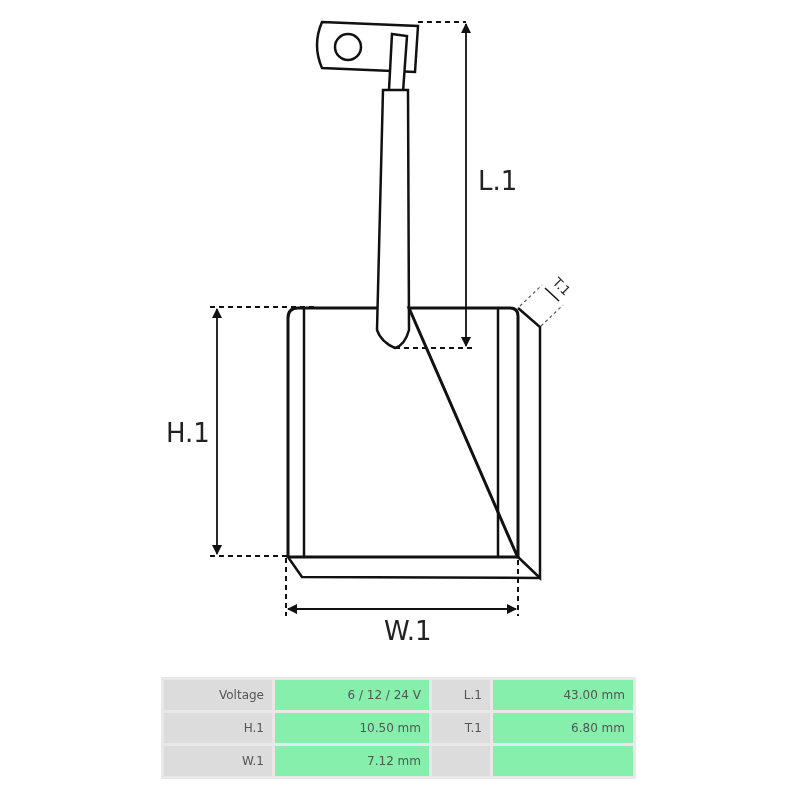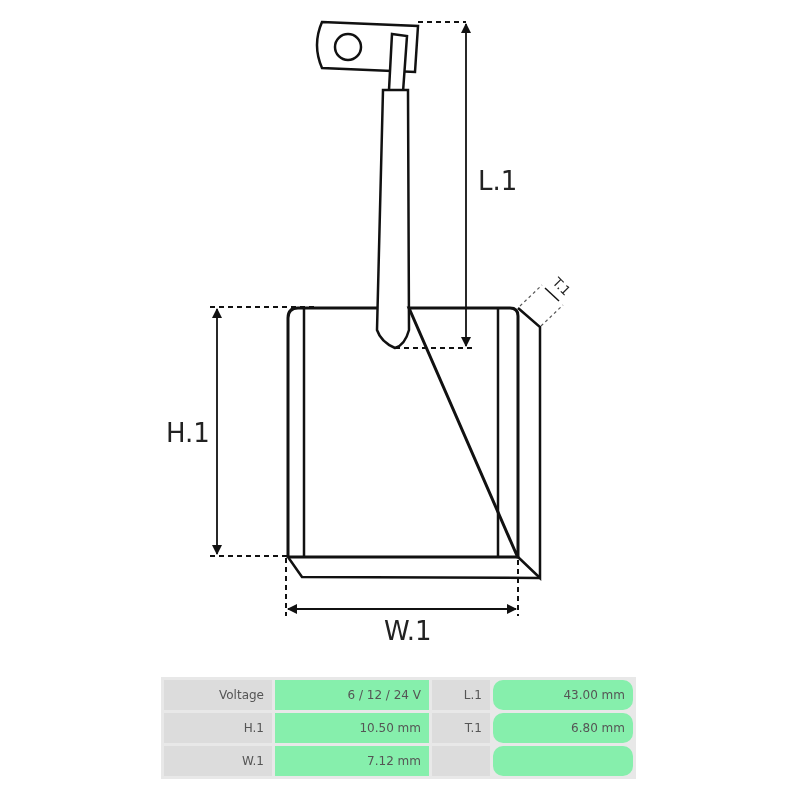--- a/index.html
+++ b/index.html
@@ -12,21 +12,21 @@
       border-collapse: separate; border-spacing: 3px;
       background: #e8e8e8;
       font-size: 12px; color: #555;
     }
     #specs td { height: 30px; padding: 0 8px; text-align: right; }
     #specs td.label { background: #dcdcdc; }
     #specs td.value { background: #86efac; }
     #specs td.c1 { width: 92px; }
     #specs td.c2 { width: 138px; }
     #specs td.c3 { width: 42px; }
-    #specs td.c4 { width: 124px; border-radius: 10px; }
+    #specs td.c4 { width: 124px; }
   </style>
 </head>
 <body>
 
 <svg id="diagram" viewBox="0 0 800 660" xmlns="http://www.w3.org/2000/svg">
   <defs>
     <marker id="arrowEnd" markerWidth="10" markerHeight="10" refX="9" refY="5" orient="auto" markerUnits="userSpaceOnUse">
       <path d="M0,0 L10,5 L0,10 Z" fill="#111"></path>
     </marker>
     <marker id="arrowStart" markerWidth="10" markerHeight="10" refX="1" refY="5" orient="auto" markerUnits="userSpaceOnUse">

